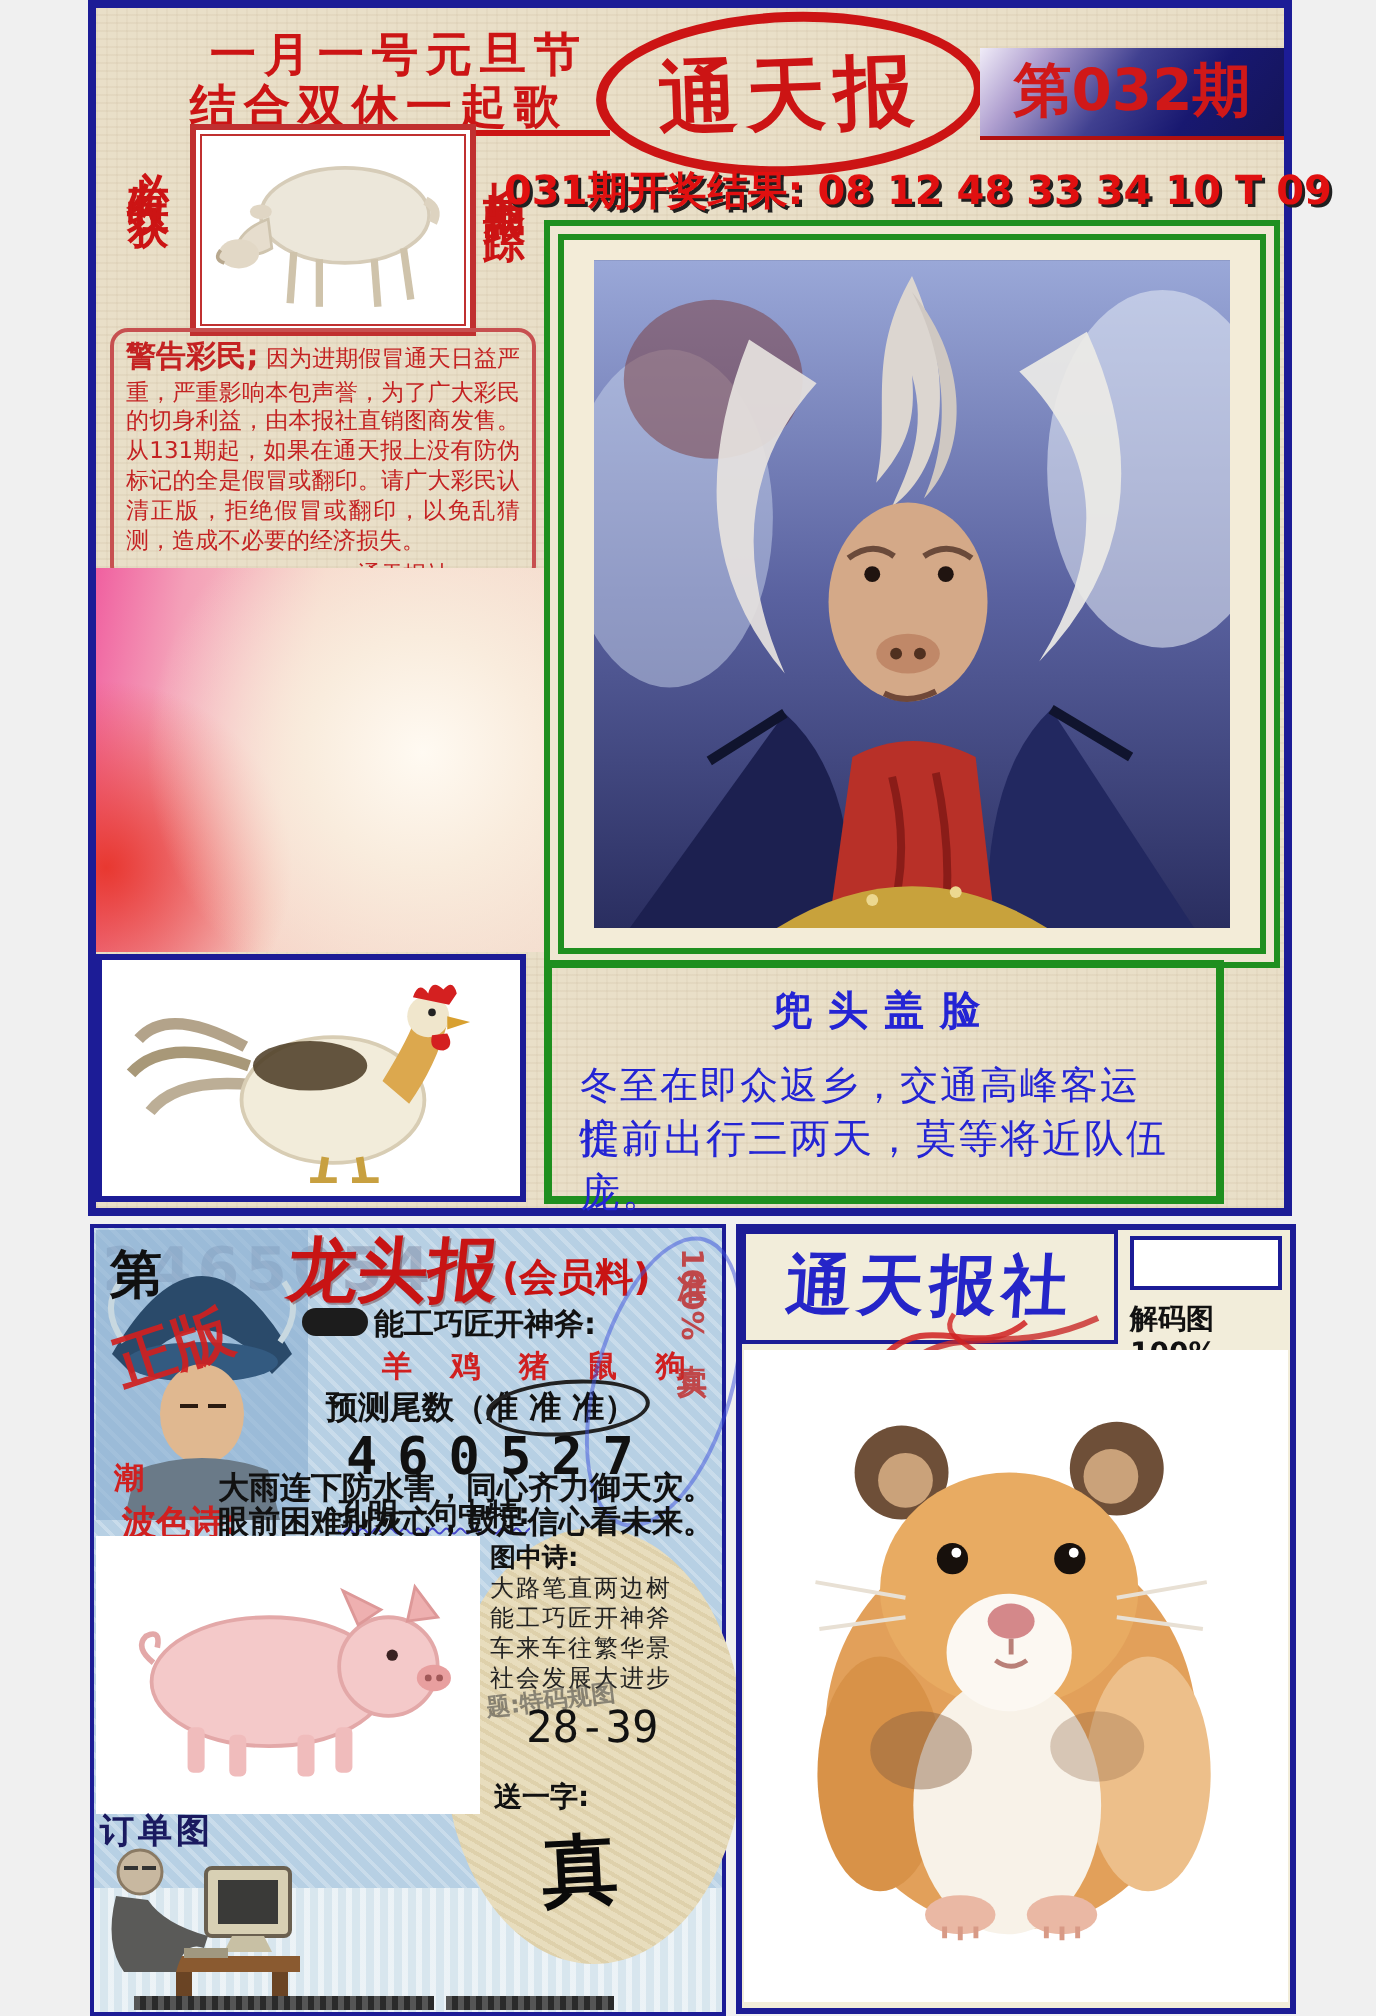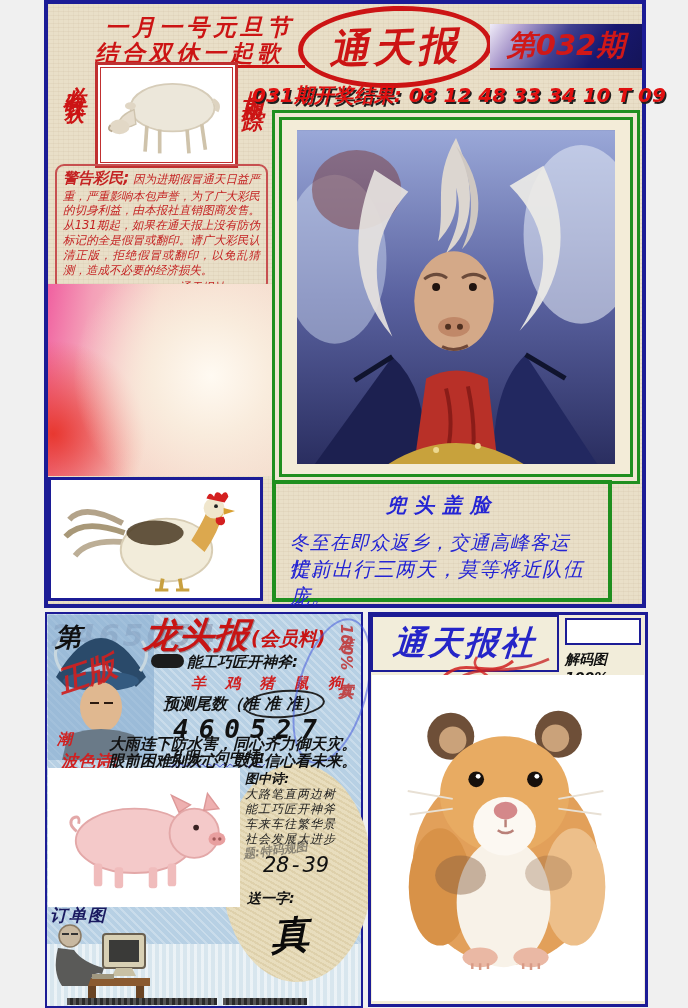--- a/index.html
+++ b/index.html
@@ -1,16 +1,16 @@
 <!DOCTYPE html>
 <html><head>
 <meta charset="utf-8">
 <style>
   html,body{margin:0;padding:0;background:#f0f0f0;font-family:"DejaVu Sans",sans-serif;}
-  #root{position:relative;width:688px;height:1008px;background:#f0f0f0;overflow:hidden;font-style:italic;}
+  #root{position:relative;width:688px;height:1008px;background:#f0f0f0;overflow:hidden;}
   .abs{position:absolute;}
 
   
   #paper{left:44px;top:0;width:602px;height:608px;box-sizing:border-box;
     border:4px solid #1c1c96;background-color:#e9dfc8;
     background-image:repeating-linear-gradient(0deg,rgba(190,170,140,.14) 0 1px,transparent 1px 4px),
       repeating-linear-gradient(90deg,rgba(190,170,140,.10) 0 1px,transparent 1px 5px);}
   .red{color:#cc1414;}
   #date1{left:57px;top:8px;font-size:23px;font-weight:bold;letter-spacing:4px;}
   #date2{left:47px;top:34px;font-size:23px;font-weight:bold;letter-spacing:4px;}

